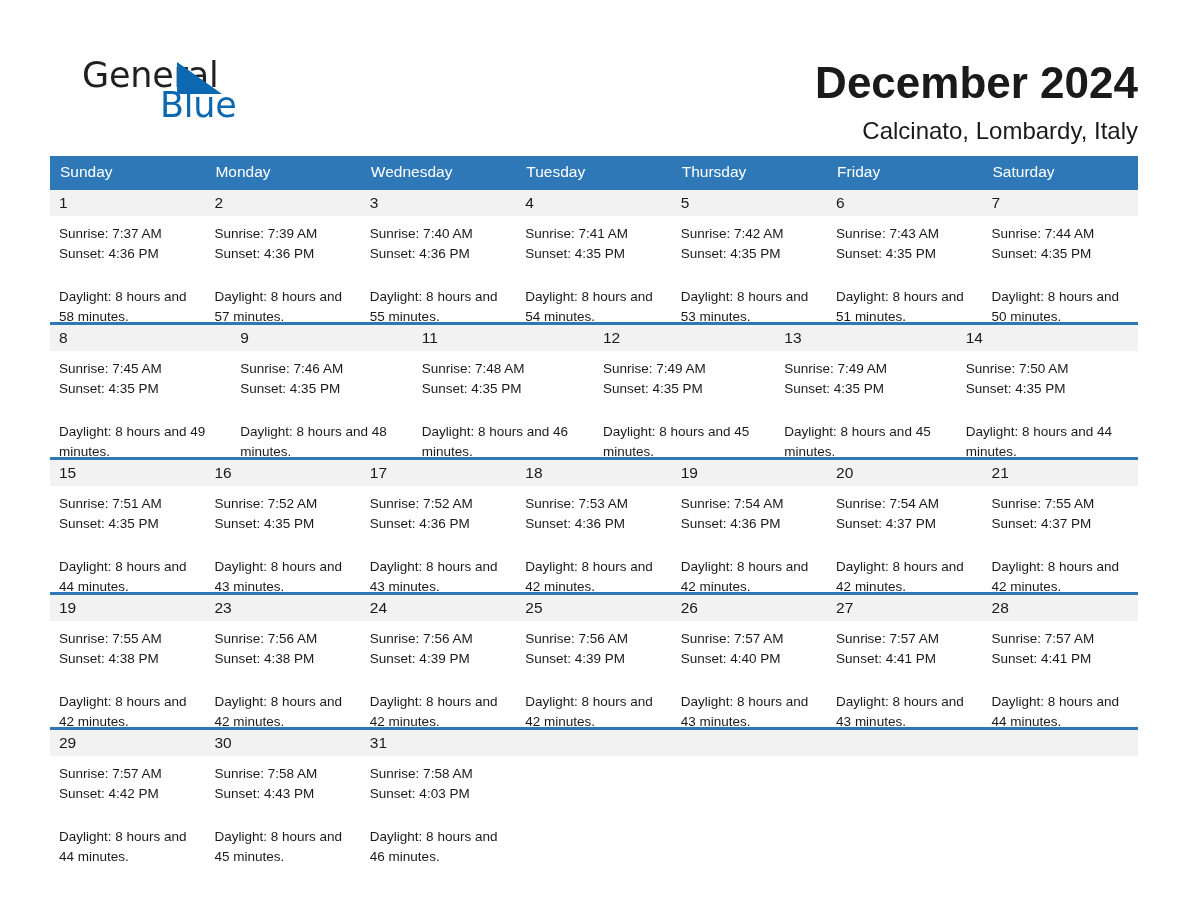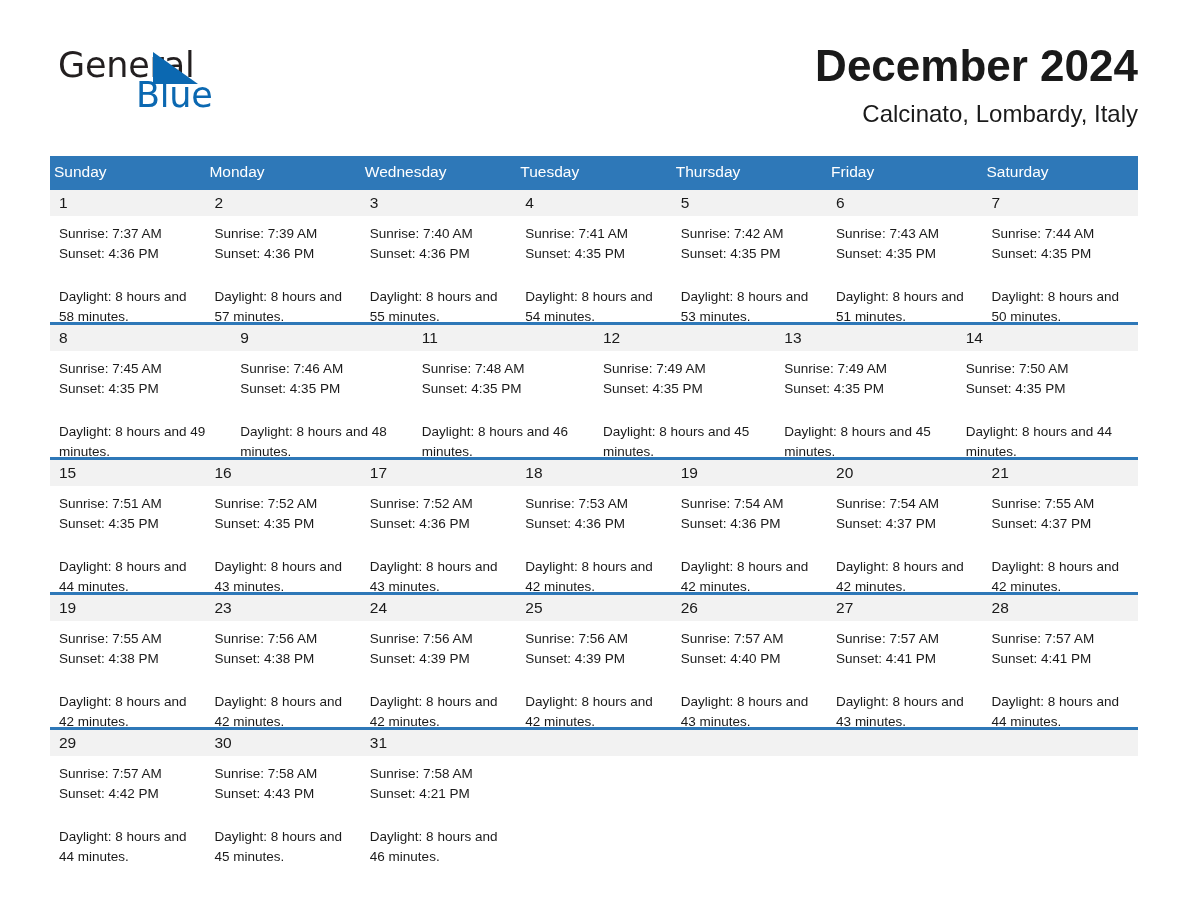--- a/index.html
+++ b/index.html
@@ -19,25 +19,26 @@
     position: relative;
     width: 1188px;
     height: 918px;
     box-sizing: border-box;
     padding: 0 50px;
   }
 
   
   .header {
     display: flex;
-    align-items: center;
+    align-items: flex-start;
     justify-content: space-between;
     height: 110px;
     padding-top: 58px;
     box-sizing: border-box;
+    margin-left: 24px;
   }
   .logo {
     position: relative;
     width: 300px;
     height: 72px;
     user-select: none;
   }
   .logo-general {
     position: absolute;
     left: 8px;
@@ -99,21 +100,21 @@
   .weekday-row {
     display: flex;
     background: #2e78b8;
     height: 31px;
   }
   .weekday-cell {
     flex: 1 1 0;
     color: #ffffff;
     font-size: 15.5px;
     line-height: 31px;
-    padding-left: 4px;
+    padding-left: 10px;
     box-sizing: border-box;
     white-space: nowrap;
   }
 
   .week-row {
     display: flex;
     height: 135px;
     border-top: 3px solid #2e78b8;
     box-sizing: border-box;
   }
@@ -425,21 +426,21 @@
         <div class="day-info">
           <div>Sunrise: 7:58 AM</div>
           <div>Sunset: 4:43 PM</div>
           <div class="daylight">Daylight: 8 hours and 45 minutes.</div>
         </div>
       </div>
       <div class="day-cell">
         <div class="date-strip">31</div>
         <div class="day-info">
           <div>Sunrise: 7:58 AM</div>
-          <div>Sunset: 4:21 PM</div>
+          <div>Sunset: 4:03 PM</div>
           <div class="daylight">Daylight: 8 hours and 46 minutes.</div>
         </div>
       </div>
       <div class="day-cell empty">
         <div class="date-strip"></div>
       </div>
       <div class="day-cell empty">
         <div class="date-strip"></div>
       </div>
       <div class="day-cell empty">

